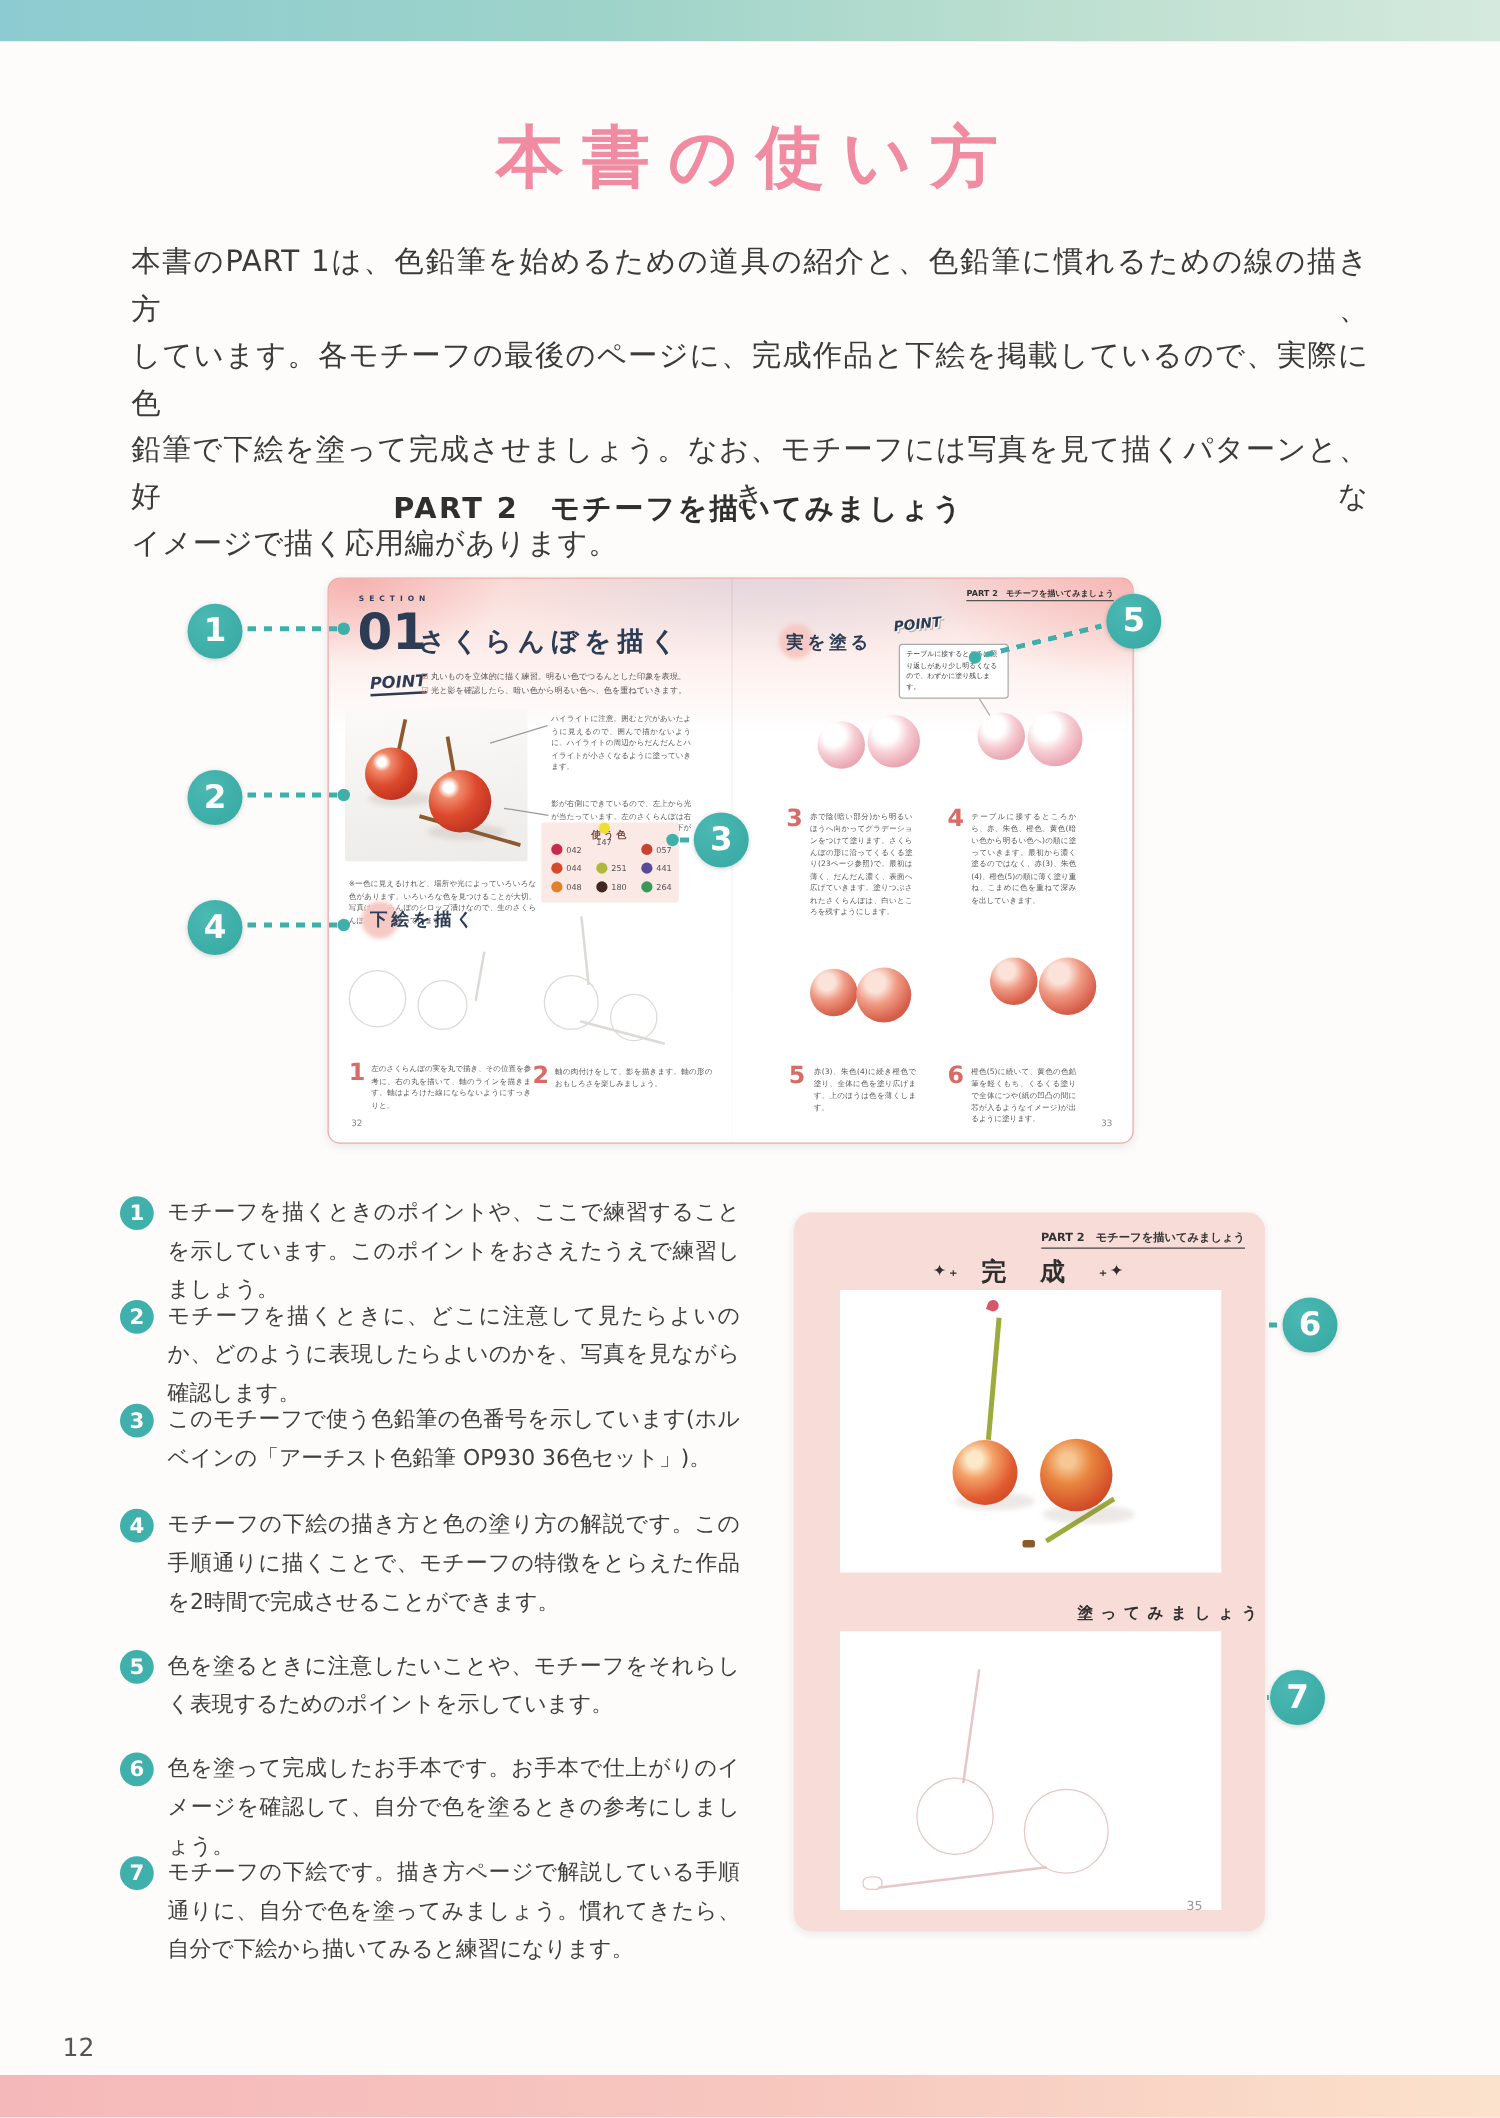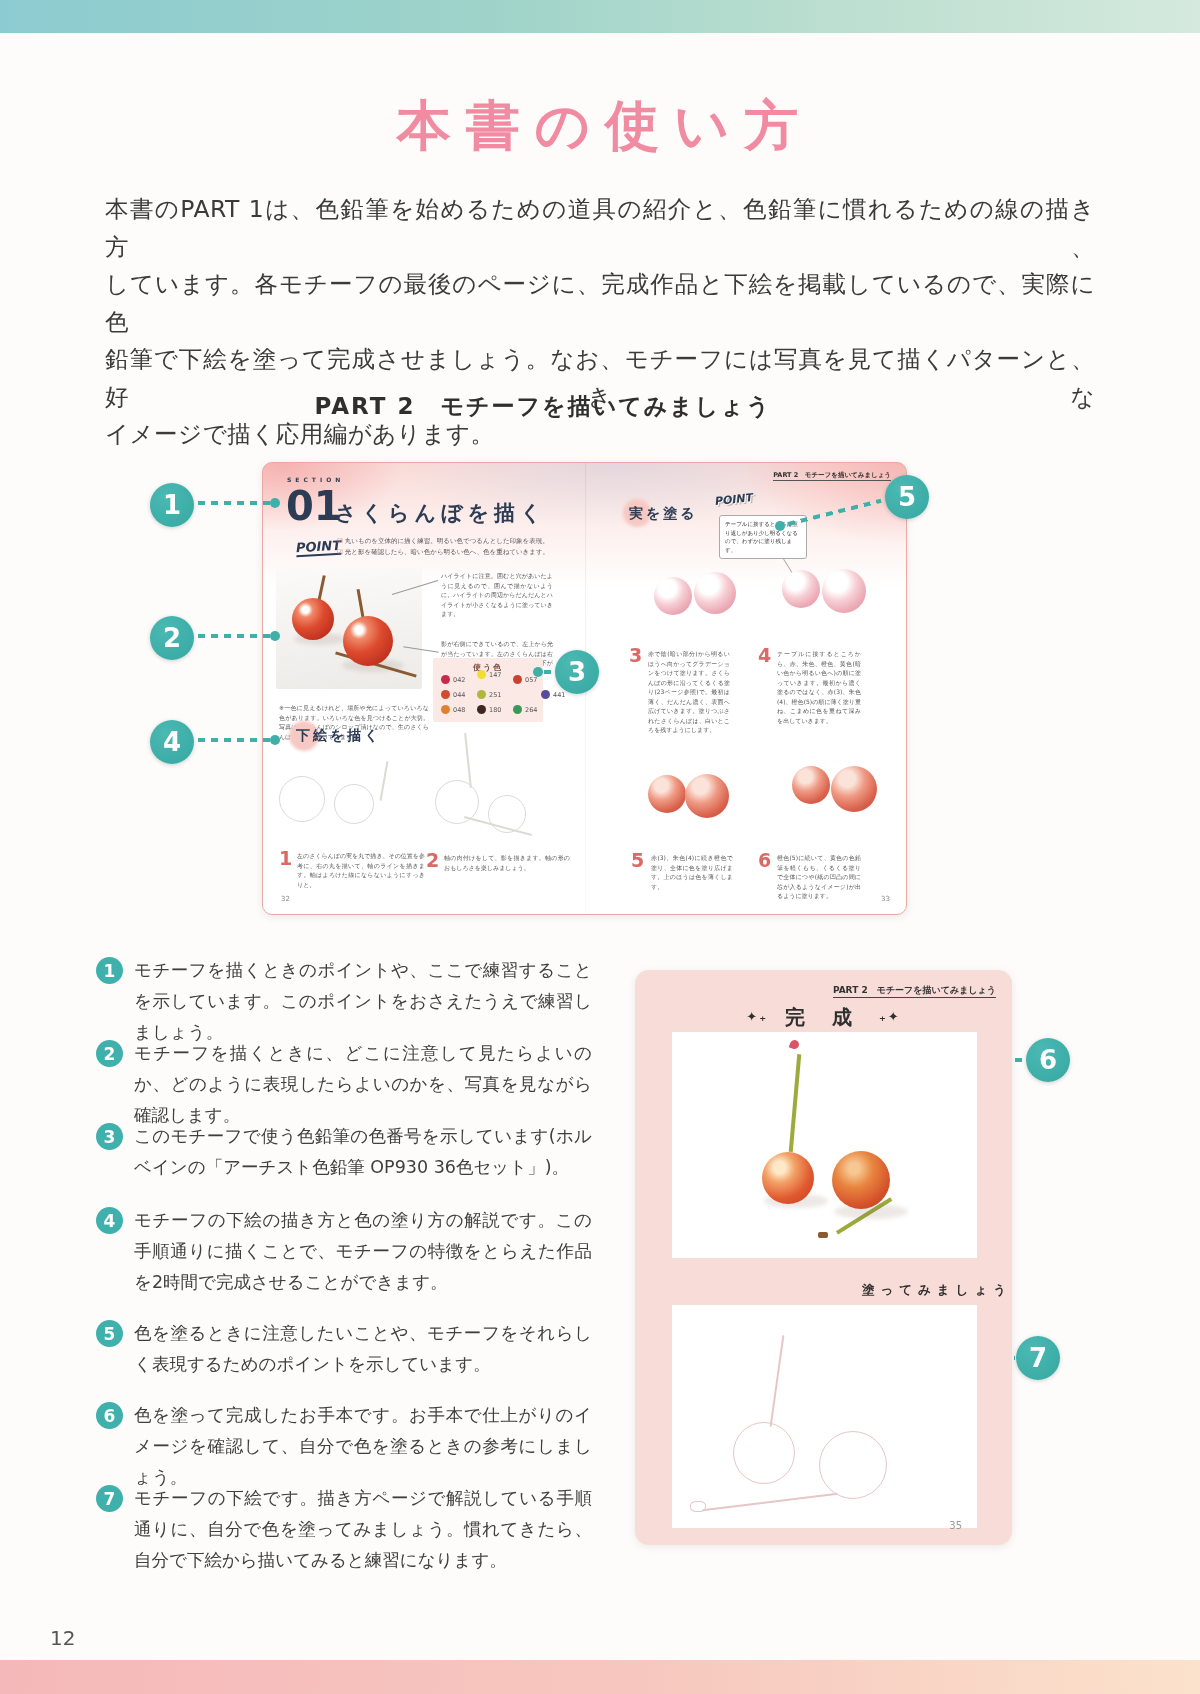--- a/index.html
+++ b/index.html
@@ -140,37 +140,37 @@
     <div class="small-note" style="left:178px;top:108px;width:112px;">ハイライトに注意。囲むと穴があいたように見えるので、囲んで描かないように。ハイライトの周辺からだんだんとハイライトが小さくなるように塗っていきます。</div>
     <div class="small-note" style="left:178px;top:176px;width:112px;">影が右側にできているので、左上から光が当たっています。左のさくらんぼは右側と下が暗く、右のさくらんぼは右下が暗いことを確認。</div>
     <div class="small-note" style="left:16px;top:240px;width:150px;">※一色に見えるけれど、場所や光によっていろいろな色があります。いろいろな色を見つけることが大切。写真はさくらんぼのシロップ漬けなので、生のさくらんぼとも色が違っていますね。</div>
 
     <div class="colors-box">
       <div class="colors-title">使う色</div>
       <div class="chip" style="left:8px;top:17px;">
           <span class="chip-dot" style="background: rgb(198, 42, 77);"></span>
           <span class="chip-num">042</span>
         </div>
-      <div class="chip" style="left:44px;top:12px;">
+      <div class="chip" style="left:44px;top:0;flex-direction:column;">
           <span class="chip-dot" style="background: rgb(239, 223, 46);"></span>
           <span class="chip-num">147</span>
         </div>
       <div class="chip" style="left:80px;top:17px;">
           <span class="chip-dot" style="background: rgb(200, 67, 47);"></span>
           <span class="chip-num">057</span>
         </div>
       <div class="chip" style="left:8px;top:32px;">
           <span class="chip-dot" style="background: rgb(210, 73, 44);"></span>
           <span class="chip-num">044</span>
         </div>
       <div class="chip" style="left:44px;top:32px;">
           <span class="chip-dot" style="background: rgb(176, 184, 59);"></span>
           <span class="chip-num">251</span>
         </div>
-      <div class="chip" style="left:80px;top:32px;margin-left:28px;">
+      <div class="chip" style="left:80px;top:32px;">
           <span class="chip-dot" style="background: rgb(90, 74, 156);"></span>
           <span class="chip-num">441</span>
         </div>
       <div class="chip" style="left:8px;top:47px;">
           <span class="chip-dot" style="background: rgb(225, 129, 47);"></span>
           <span class="chip-num">048</span>
         </div>
       <div class="chip" style="left:44px;top:47px;">
           <span class="chip-dot" style="background: rgb(64, 39, 34);"></span>
           <span class="chip-num">180</span>

